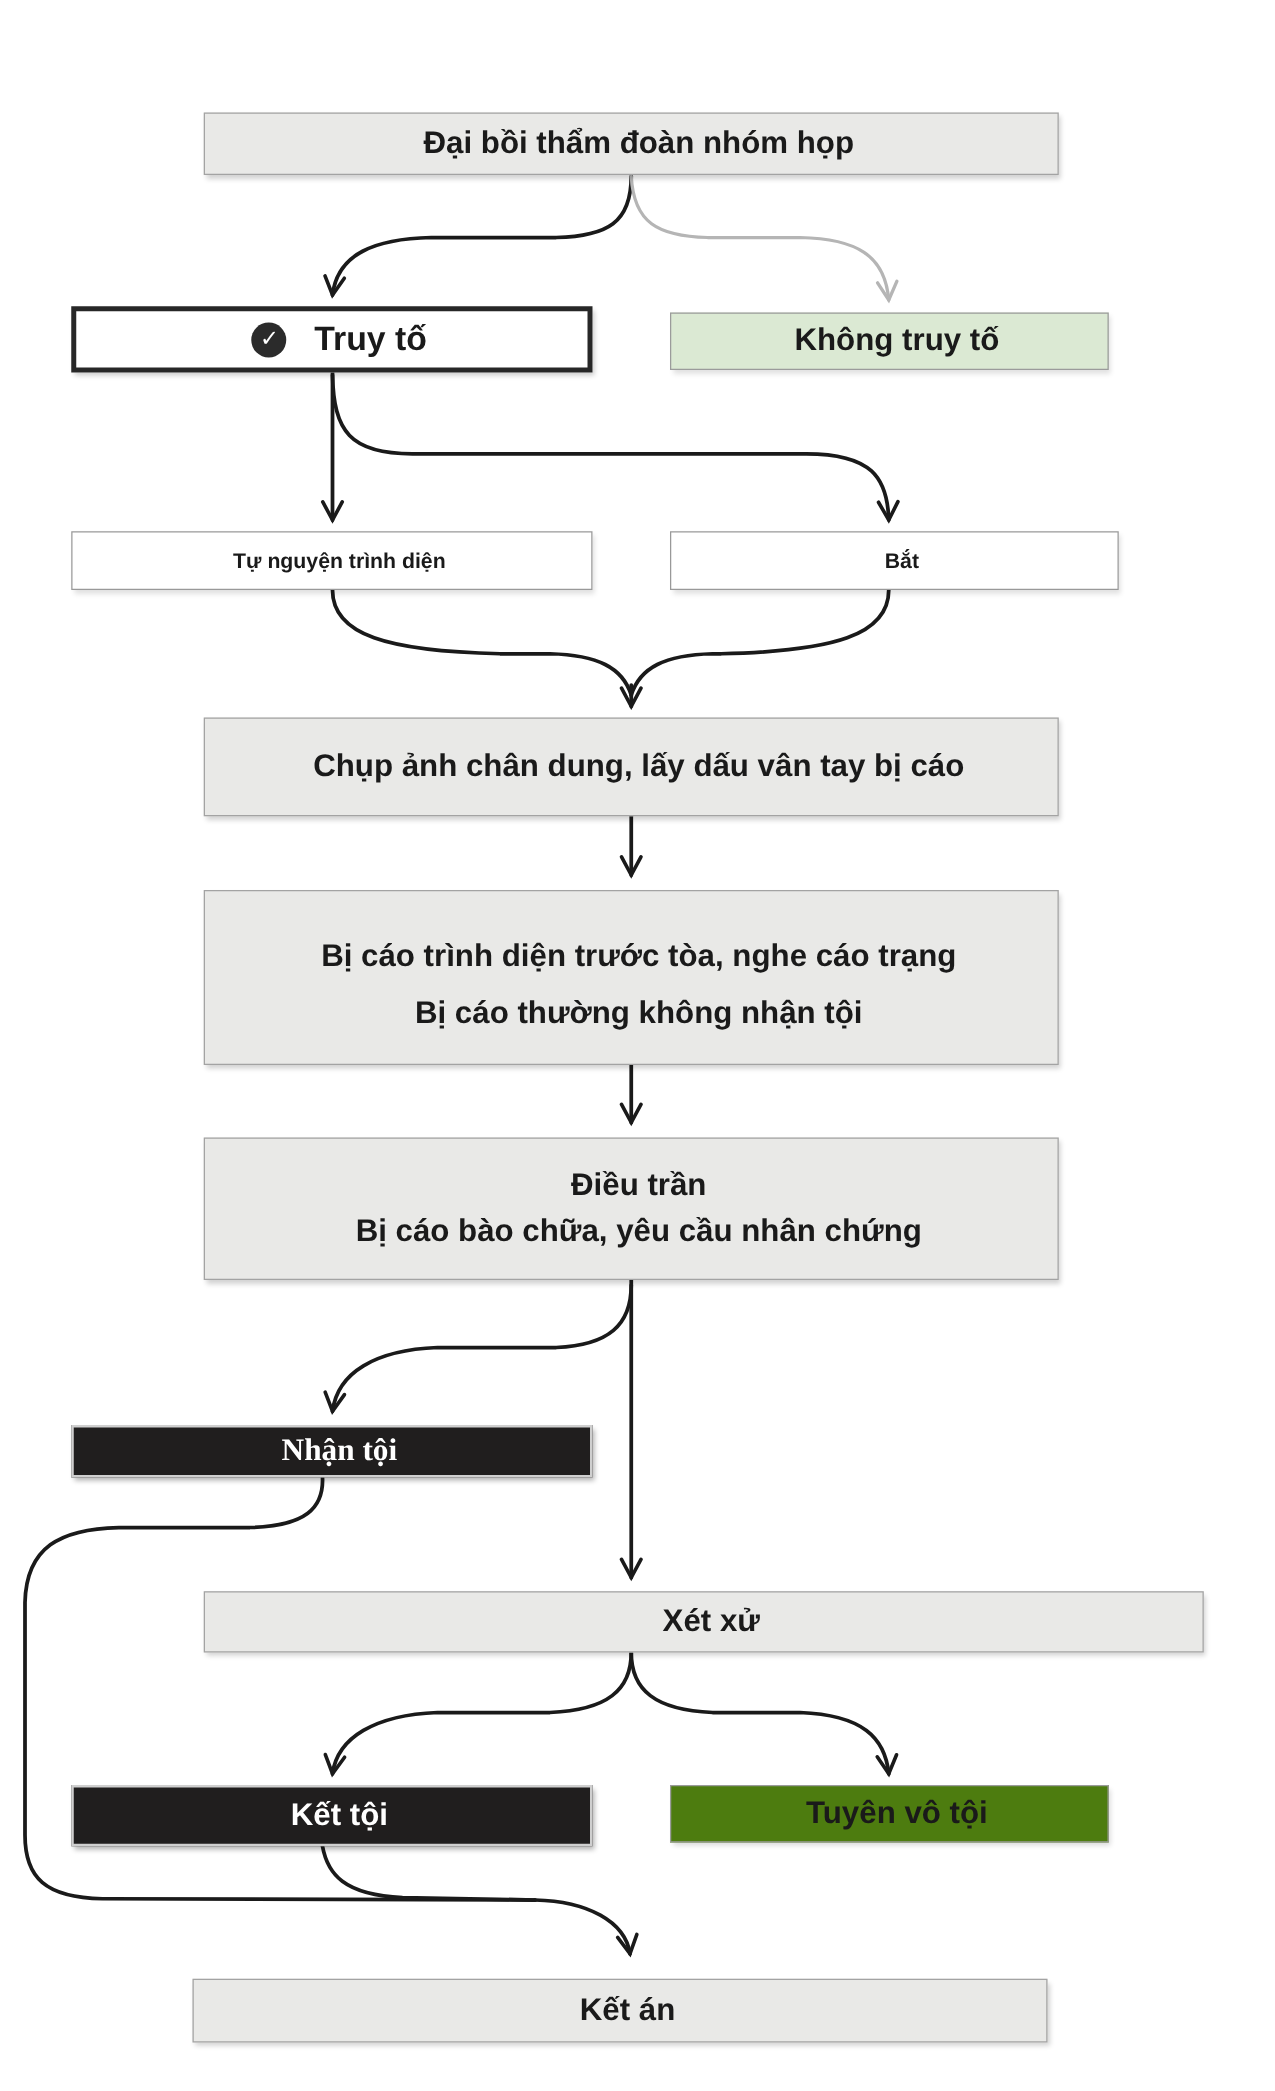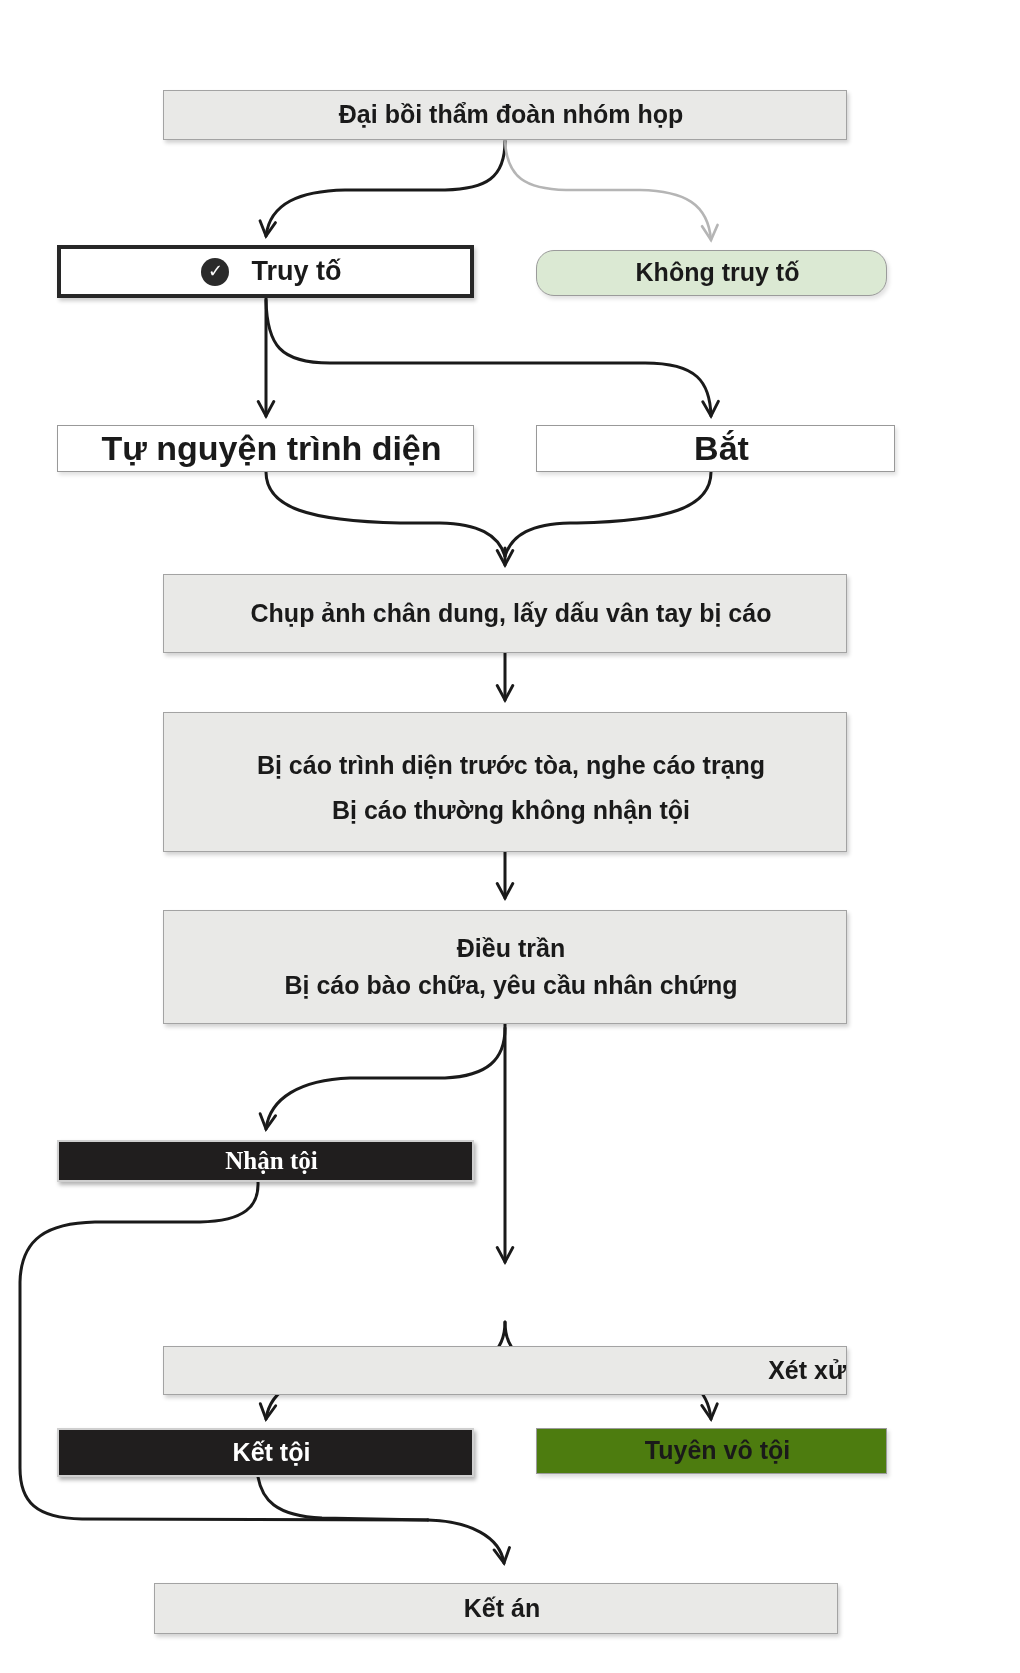--- a/index.html
+++ b/index.html
@@ -14,21 +14,21 @@
     font-weight:bold;color:#1a1a1a;text-align:center;line-height:1.25;padding-left:12px;
   }
   .gray{
     background:#e9e9e7;border:1px solid #a3a3a3;
     box-shadow:2px 3px 4px rgba(0,0,0,.18);
     font-size:25px;
   }
   .whitebox{
     background:#ffffff;border:1px solid #999;
     box-shadow:2px 3px 4px rgba(0,0,0,.12);
-    font-size:34px;
+    font-size:17px;
   }
   .outlined{
     background:#ffffff;border:4px solid #272727;
     box-shadow:2px 3px 4px rgba(0,0,0,.2);
     font-size:27px;gap:22px;
   }
   .blackbox{
     background:#201e1e;color:#fff;border:2px solid #cfcfcf;
     box-shadow:2px 3px 4px rgba(0,0,0,.3);
     font-size:25px;
@@ -45,28 +45,28 @@
   }
   .twoline{flex-direction:column;}
   .check{
     display:inline-flex;align-items:center;justify-content:center;
     width:28px;height:28px;border-radius:50%;
     background:#2b2b2b;color:#fff;font-size:18px;font-weight:bold;flex:0 0 auto;
   }
   
   #n-grand_jury {left:163px;top:90px;  width:684px;height:50px;}
   #n-indict     {left:57px; top:245px; width:417px;height:53px;}
-  #n-no_indict  {left:536px;top:250px; width:351px;height:46px;border-radius:18px;}
+  #n-no_indict  {left:536px;top:250px; width:351px;height:46px;}
   #n-voluntary  {left:57px; top:425px; width:417px;height:47px;}
   #n-arrest     {left:536px;top:425px; width:359px;height:47px;}
   #n-booking    {left:163px;top:574px; width:684px;height:79px;align-items:center;}
   #n-arraignment{left:163px;top:712px; width:684px;height:140px;gap:13px;padding-top:12px;}
   #n-hearing    {left:163px;top:910px; width:684px;height:114px;gap:6px;}
   #n-plead      {left:57px; top:1140px;width:417px;height:42px;font-family:Liberation Serif, serif;}
-  #n-trial      {left:163px;top:1346px;width:684px;height:49px;justify-content:flex-end;}
+  #n-trial      {left:163px;top:1273px;width:800px;height:49px;}
   #n-convict    {left:57px; top:1428px;width:417px;height:49px;}
   #n-acquit     {left:536px;top:1428px;width:351px;height:46px;}
   #n-sentencing {left:154px;top:1583px;width:684px;height:51px;}
 </style>
 </head>
 <body>
 
 <div class="canvas">
 
   <svg class="wires" viewBox="0 0 1020 1673" fill="none">

